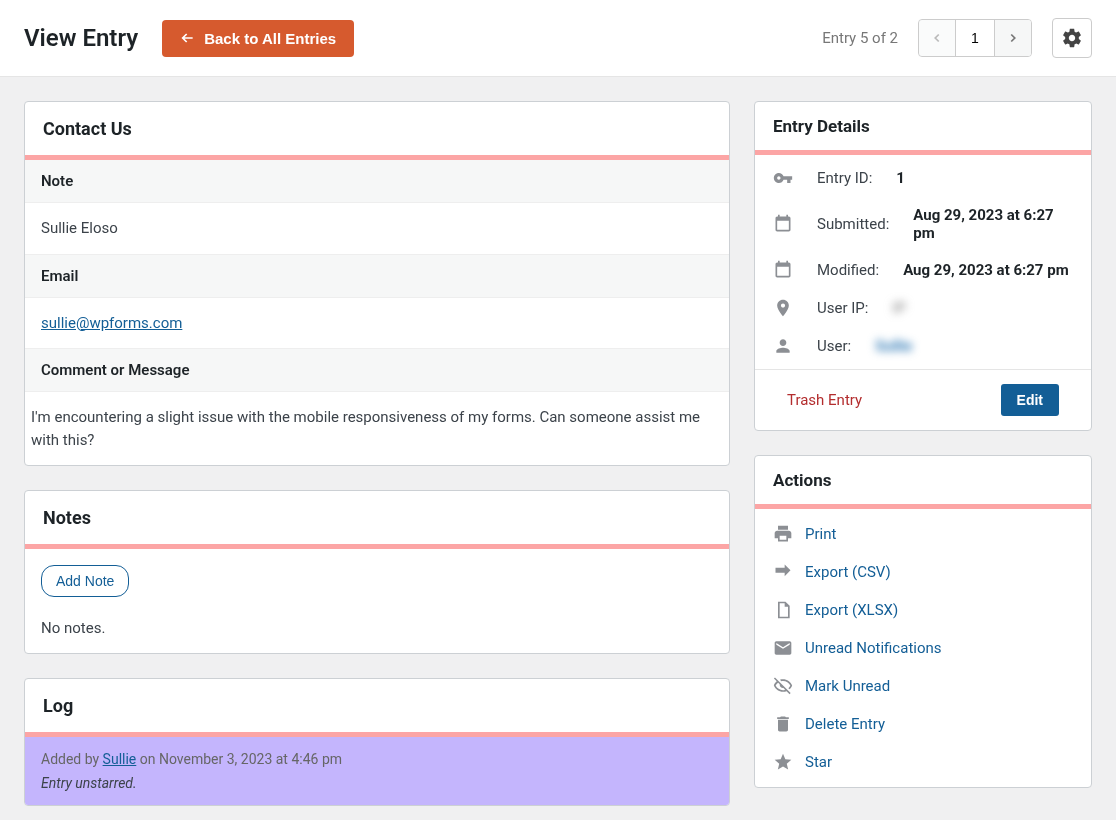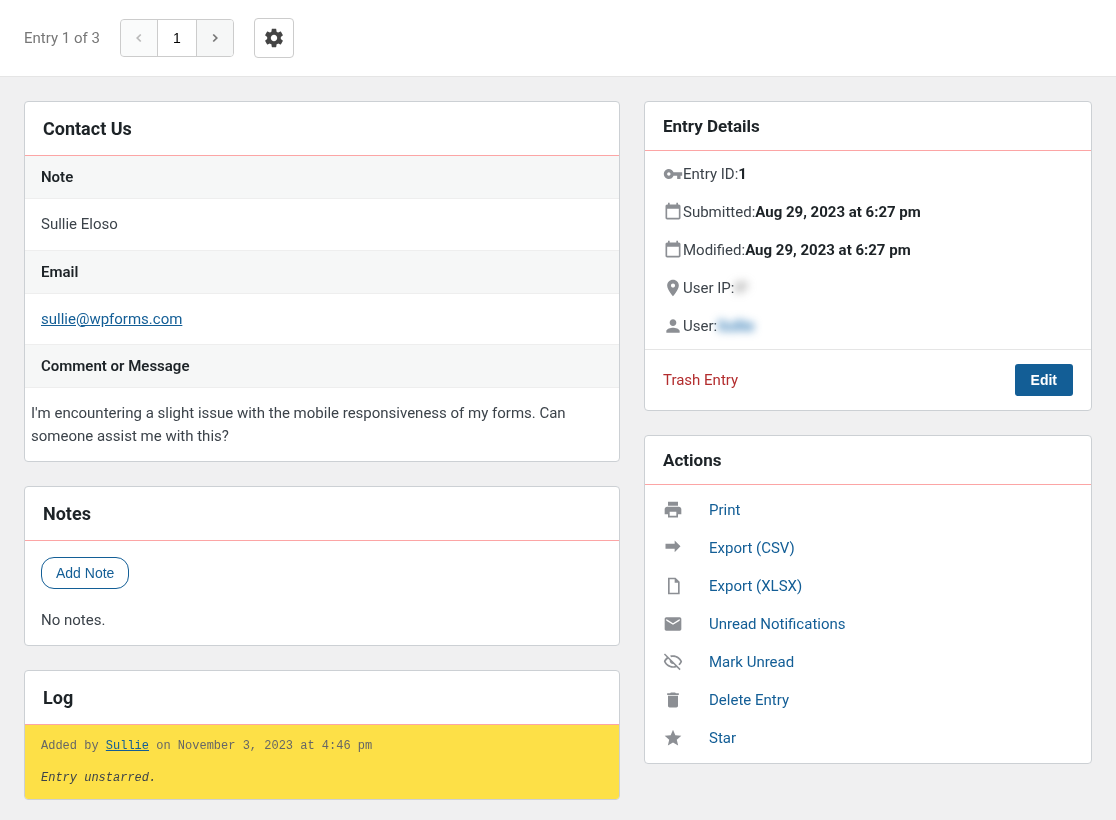--- a/index.html
+++ b/index.html
@@ -11,55 +11,64 @@
 .btn-orange svg { width: 16px; height: 16px; }
 .header-right { display: flex; align-items: center; gap: 20px; }
 .entry-count { color: #777; font-size: 15px; }
 .pager { display: flex; border: 1px solid #ccc; border-radius: 4px; overflow: hidden; }
 .pager-btn { width: 36px; height: 36px; display: flex; align-items: center; justify-content: center; background: #f6f7f7; border: none; cursor: pointer; color: #777; }
 .pager-btn.disabled { opacity: 0.5; cursor: default; }
 .pager-input { width: 40px; height: 36px; border: none; border-left: 1px solid #ccc; border-right: 1px solid #ccc; text-align: center; font-size: 14px; background:#fff; }
 .gear-btn { width: 40px; height: 40px; border: 1px solid #ccc; border-radius: 4px; background: #fff; display: flex; align-items: center; justify-content: center; cursor: pointer; color: #444; }
 .content { display: flex; gap: 24px; padding: 24px; align-items: flex-start; }
 .main-col { flex: 1; display: flex; flex-direction: column; gap: 24px; min-width: 0; }
-.side-col { width: 448px; display: flex; flex-direction: column; gap: 24px; }
+.side-col { width: 338px; display: flex; flex-direction: column; gap: 24px; }
 .panel { background: #fff; border: 1px solid #ccd0d4; border-radius: 4px; overflow: hidden; }
-.panel-header { padding: 16px 18px; font-size: 18px; font-weight: 700; border-bottom: 1px solid #fca5a5; }
+.panel-header { padding: 16px 18px; font-size: 18px; font-weight: 700; border-bottom: 5px solid #fca5a5; }
 .panel-header.side { font-size: 17px; font-weight: 700; padding: 14px 18px; }
 .field-label { background: #f6f7f7; padding: 12px 16px; font-weight: 600; border-bottom: 1px solid #eee; font-size: 15px; }
 .field-value { padding: 14px 16px; font-size: 15px; color: #3c434a; border-bottom: 1px solid #eee; line-height: 1.5; }
 .field-value:last-child { border-bottom: none; padding-left: 6px; }
 .field-value a { color: #135e96; text-decoration: underline; }
 .notes-body { padding: 16px; }
 .btn-outline-blue { border: 1px solid #135e96; color: #135e96; background: #fff; padding: 7px 14px; border-radius: 13px; font-size: 14px; cursor: pointer; }
 .notes-empty { margin-top: 22px; font-size: 15px; color: #3c434a; }
-.log-body { padding: 14px 16px; background: #fde047; font-size: 12px; color: #666; font-family: Liberation Mono, monospace; }
+.log-body { padding: 14px 16px; background: #c4b5fd; font-size: 14px; color: #666; }
 .log-body a { color: #135e96; text-decoration: underline; }
-.log-action { margin-top: 18px; font-style: italic; color: #3c434a; }
+.log-action { margin-top: 8px; font-style: italic; color: #3c434a; }
 .detail-list { padding: 4px 0; }
-.detail-row { display: flex; align-items: center; gap: 0; padding: 9px 18px; font-size: 15px; }
+.detail-row { display: flex; align-items: center; gap: 24px; padding: 9px 18px; font-size: 15px; }
 .detail-icon { width: 20px; height: 20px; color: #8c8f94; flex-shrink: 0; display:flex; align-items:center; justify-content:center; }
 .detail-label { color: #3c434a; }
 .detail-value { font-weight: 700; color: #1d2327; }
 .blur { filter: blur(4px); color: #2271b1; font-weight: 600; }
 .blur-ip { filter: blur(4px); color: #777; }
-.detail-footer { border-top: 1px solid #e5e5e5; padding: 14px 18px; display: flex; align-items: center; justify-content: space-between; }
+.detail-footer { border-top: 1px solid #e5e5e5; padding: 14px 32px; display: flex; align-items: center; justify-content: space-between; }
 .link-danger { color: #b32d2e; font-size: 15px; cursor: pointer; text-decoration: none; }
 .btn-blue { background: #135e96; color: #fff; border: none; padding: 8px 16px; border-radius: 3px; font-size: 14px; font-weight: 600; cursor: pointer; }
 .action-list { padding: 6px 0; }
-.action-row { display: flex; align-items: center; gap: 26px; padding: 9px 18px; font-size: 15px; }
+.action-row { display: flex; align-items: center; gap: 12px; padding: 9px 18px; font-size: 15px; }
 .action-row a { color: #135e96; text-decoration: none; }
 .svg-icon { width: 20px; height: 20px; }
 </style>
 </head>
 <body>
 
 <div class="header">
+  <div class="header-left">
+    <h1 class="page-title">View Entry</h1>
+    <button class="btn-orange">
+      <svg viewBox="0 0 24 24" fill="none" stroke="currentColor" stroke-width="2.5">
+          <path d="M19 12H5M10 18l-6-6 6-6"></path>
+        </svg>
+      <span>Back to All Entries</span>
+    </button>
+  </div>
   <div class="header-right">
-    <span class="entry-count">Entry 1 of 3</span>
+    <span class="entry-count">Entry 5 of 2</span>
     <div class="pager">
       <button class="pager-btn disabled">
         <svg width="14" height="14" viewBox="0 0 24 24" fill="none" stroke="currentColor" stroke-width="3">
             <path d="M15 18l-6-6 6-6"></path>
           </svg>
       </button>
       <input class="pager-input" value="1" style="">
       <button class="pager-btn">
         <svg width="14" height="14" viewBox="0 0 24 24" fill="none" stroke="currentColor" stroke-width="3">
             <path d="M9 18l6-6-6-6"></path>

